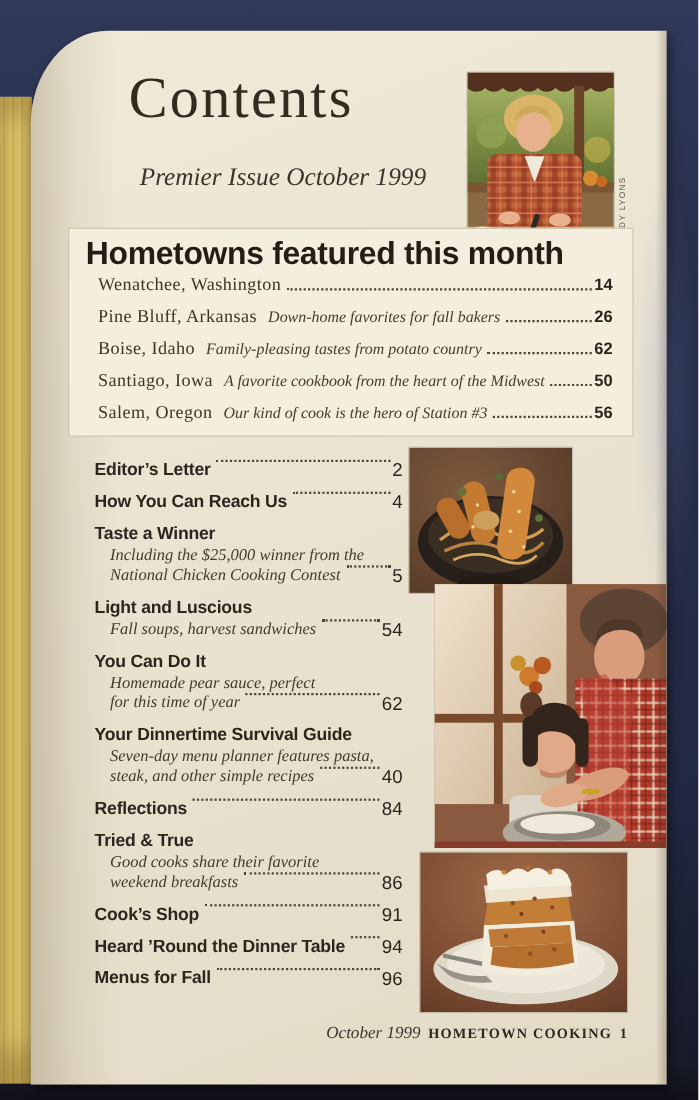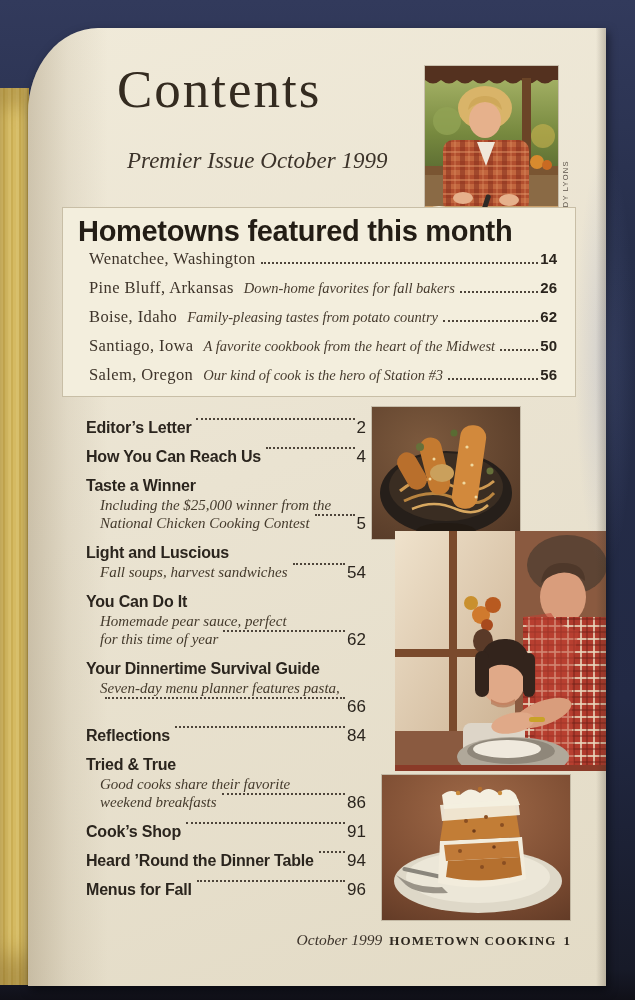--- a/index.html
+++ b/index.html
@@ -202,22 +202,23 @@
           <span class="feat-desc">for this time of year</span>
           <span class="dots"></span>
           <span class="feat-num">62</span>
         </div>
       </div>
 
       <div class="feat">
         <div class="feat-title">Your Dinnertime Survival Guide</div>
         <div class="feat-desc indent">Seven-day menu planner features pasta,</div>
         <div class="row indent">
-          <span class="dots"></span>
-          <span class="feat-num">66</span>
+          <span class="feat-desc">steak, and other simple recipes</span>
+          <span class="dots"></span>
+          <span class="feat-num">40</span>
         </div>
       </div>
 
       <div class="feat">
         <div class="row">
           <span class="feat-title">Reflections</span>
           <span class="dots"></span>
           <span class="feat-num">84</span>
         </div>
       </div>

